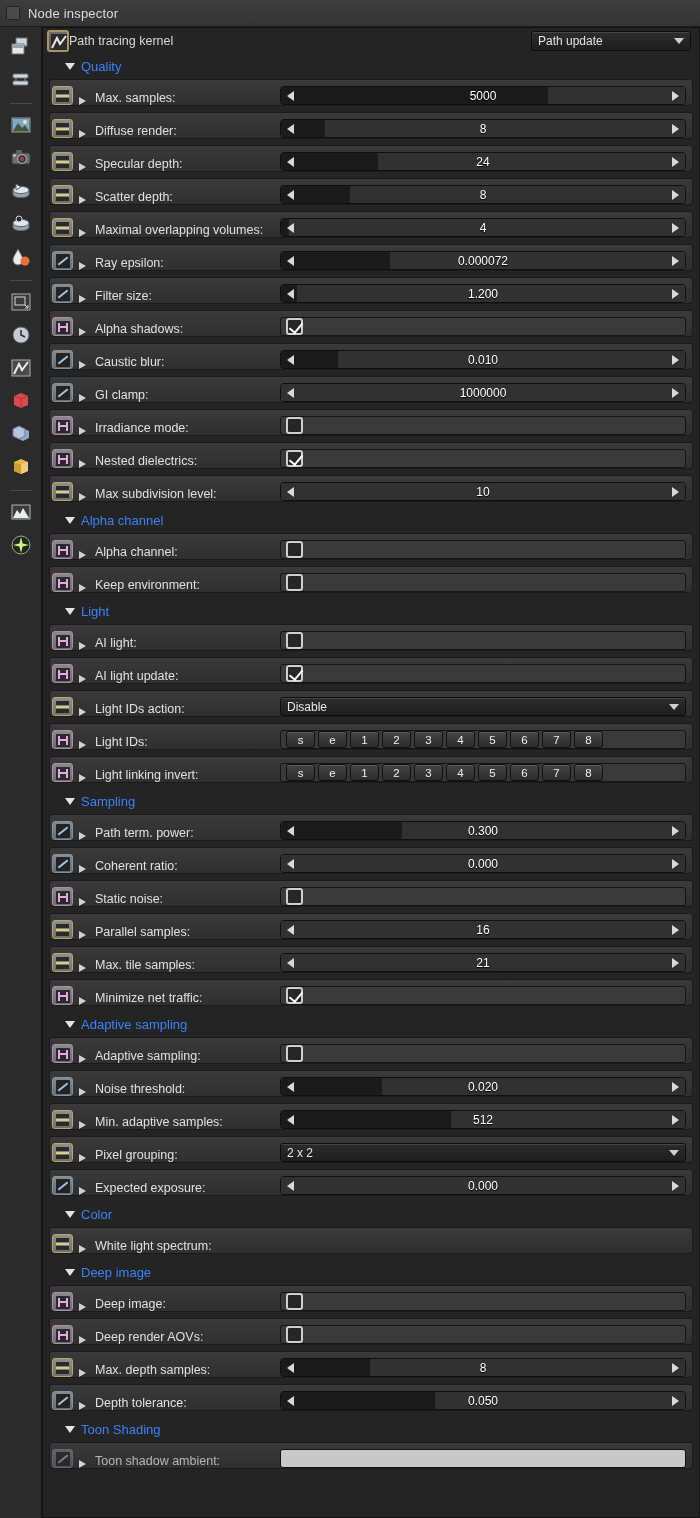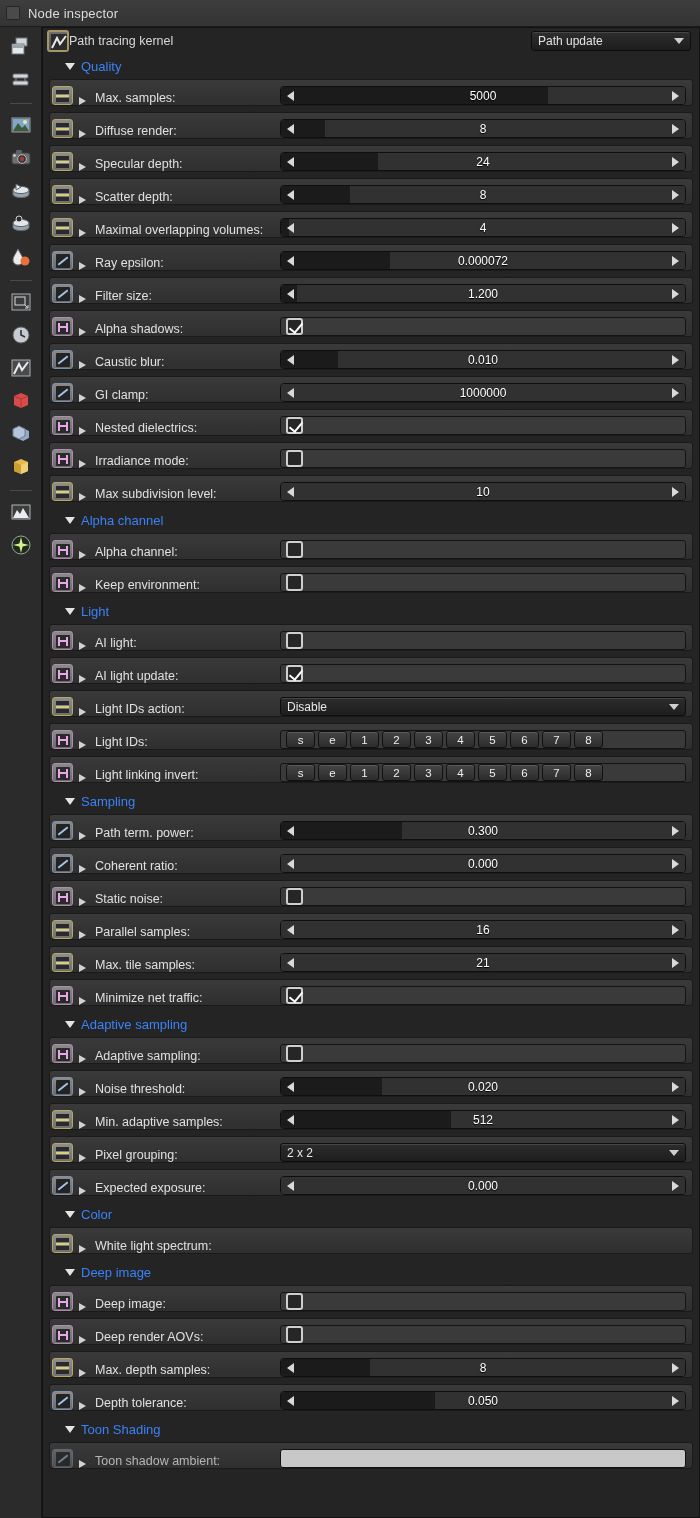--- a/index.html
+++ b/index.html
@@ -435,36 +435,36 @@
             </div>
           </div>
           <div class="row">
             <span class="tico boo">
               <i class="a"></i>
               <i class="b"></i>
               <i class="c"></i>
               <i class="d"></i>
             </span>
             <span class="tri-rt"></span>
+            <span class="plabel">Irradiance mode:</span>
+            <div class="cbwrap">
+              <span class="cbox"></span>
+            </div>
+          </div>
+          <div class="row">
+            <span class="tico boo">
+              <i class="a"></i>
+              <i class="b"></i>
+              <i class="c"></i>
+              <i class="d"></i>
+            </span>
+            <span class="tri-rt"></span>
             <span class="plabel">Nested dielectrics:</span>
             <div class="cbwrap">
               <span class="cbox on"></span>
-            </div>
-          </div>
-          <div class="row">
-            <span class="tico boo">
-              <i class="a"></i>
-              <i class="b"></i>
-              <i class="c"></i>
-              <i class="d"></i>
-            </span>
-            <span class="tri-rt"></span>
-            <span class="plabel">Irradiance mode:</span>
-            <div class="cbwrap">
-              <span class="cbox"></span>
             </div>
           </div>
           <div class="row">
             <span class="tico int">
               <i class="a"></i>
               <i class="b"></i>
               <i class="c"></i>
             </span>
             <span class="tri-rt"></span>
             <span class="plabel">Max subdivision level:</span>

